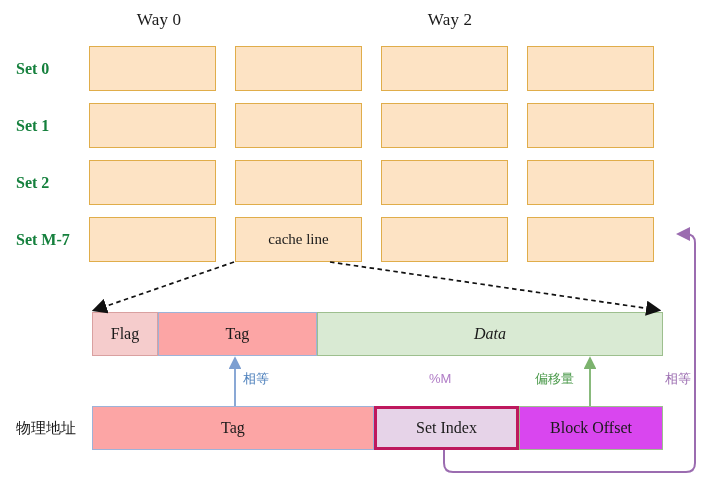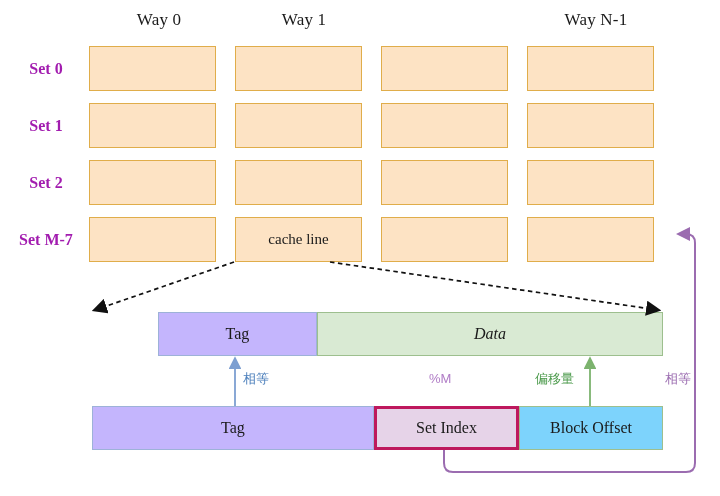--- a/index.html
+++ b/index.html
@@ -25,25 +25,25 @@
     text-align: center;
     font-size: 17px;
     color: #1a1a1a;
     font-family: "Liberation Serif", "DejaVu Serif", serif;
     letter-spacing: 0.2px;
   }
 
   
   .set-label {
     position: absolute;
-    left: 8px;
+    left: 16px;
     width: 76px;
-    text-align: center;
+    text-align: left;
     font-size: 16px;
-    color: #a21caf;
+    color: #15803d;
     font-weight: 600;
   }
 
   
   .cell {
     position: absolute;
     width: 127px;
     height: 45px;
     background: #fde3c4;
     border: 1.6px solid #e0ad4a;
@@ -60,24 +60,24 @@
     position: absolute;
     height: 44px;
     box-sizing: border-box;
     display: flex;
     align-items: center;
     justify-content: center;
     font-size: 16px;
     color: #1a1a1a;
   }
   .seg-flag { background: #f5cccc; border: 1px solid #d9a0a0; }
-  .seg-tag  { background: #c4b5fd; border: 1px solid #9db2d8; }
+  .seg-tag  { background: #fca5a5; border: 1px solid #9db2d8; }
   .seg-data { background: #d9ead3; border: 1px solid #9dbf8e; font-style: italic; }
   .seg-setindex { background: #e6d3e8; border: 3px solid #be185d; }
-  .seg-blockoffset { background: #7dd3fc; border: 1px solid #9dbf8e; }
+  .seg-blockoffset { background: #d946ef; border: 1px solid #9dbf8e; }
 
   
   .pa-label {
     position: absolute;
     left: 2px;
     width: 88px;
     text-align: center;
     font-size: 15px;
     color: #1a1a1a;
     font-family: "Liberation Sans", "DejaVu Sans", sans-serif;
@@ -97,22 +97,21 @@
     width: 720px; height: 496px;
     pointer-events: none;
   }
 </style>
 </head>
 <body>
 
 <div id="canvas">
 
   <div class="way-header" style="left:89px;">Way 0</div>
-  <div class="way-header" style="left:234px;">Way 1</div>
-  <div class="way-header" style="left:526px;">Way N-1</div>
+  <div class="way-header" style="left:380px;">Way 2</div>
 
   <div class="set-label" style="top:60px;">Set 0</div>
   <div class="set-label" style="top:117px;">Set 1</div>
   <div class="set-label" style="top:174px;">Set 2</div>
   <div class="set-label" style="top:231px;">Set M-7</div>
 
   <div class="cell" style="left:89px;  top:46px;"></div>
   <div class="cell" style="left:235px; top:46px;"></div>
   <div class="cell" style="left:381px; top:46px;"></div>
   <div class="cell" style="left:527px; top:46px;"></div>
@@ -125,23 +124,25 @@
   <div class="cell" style="left:89px;  top:160px;"></div>
   <div class="cell" style="left:235px; top:160px;"></div>
   <div class="cell" style="left:381px; top:160px;"></div>
   <div class="cell" style="left:527px; top:160px;"></div>
 
   <div class="cell" style="left:89px;  top:217px;"></div>
   <div class="cell" style="left:235px; top:217px;">cache line</div>
   <div class="cell" style="left:381px; top:217px;"></div>
   <div class="cell" style="left:527px; top:217px;"></div>
 
+  <div class="seg seg-flag" style="left:92px; top:312px; width:66px;">Flag</div>
   <div class="seg seg-tag" style="left:158px; top:312px; width:159px;">Tag</div>
   <div class="seg seg-data" style="left:317px; top:312px; width:346px;">Data</div>
 
+  <div class="pa-label" style="top:419px;">物理地址</div>
 
   <div class="seg seg-tag" style="left:92px;  top:406px; width:282px;">Tag</div>
   <div class="seg seg-setindex" style="left:374px; top:406px; width:145px;">Set Index</div>
   <div class="seg seg-blockoffset" style="left:519px; top:406px; width:144px;">Block Offset</div>
 
   <div class="conn-label" style="left:243px; top:370px; color:#4a7ebb;">相等</div>
   <div class="conn-label" style="left:429px; top:371px; color:#b07cc6;">%M</div>
   <div class="conn-label" style="left:535px; top:370px; color:#4f9c4f;">偏移量</div>
   <div class="conn-label" style="left:665px; top:370px; color:#9b6cb0;">相等</div>
 

